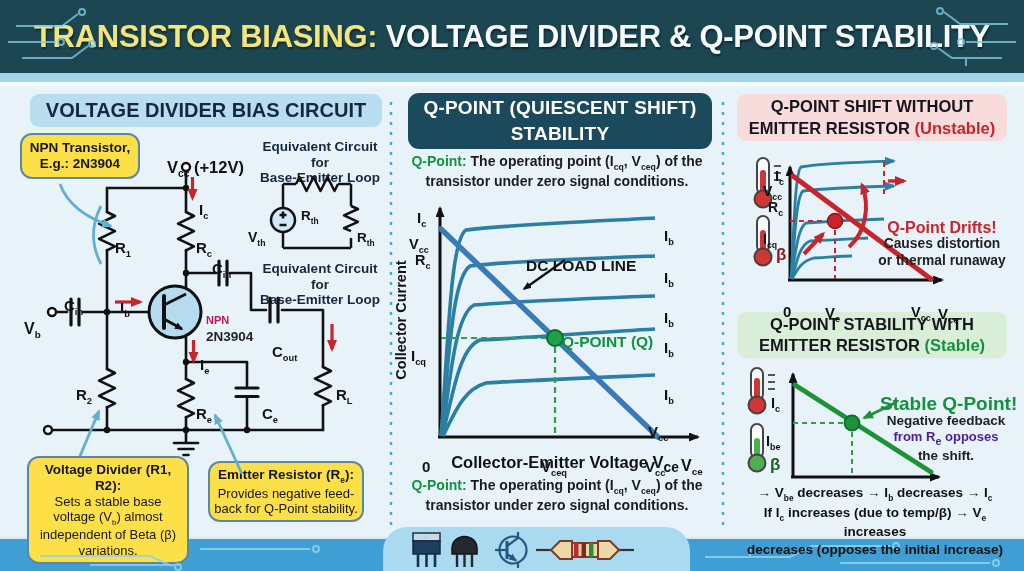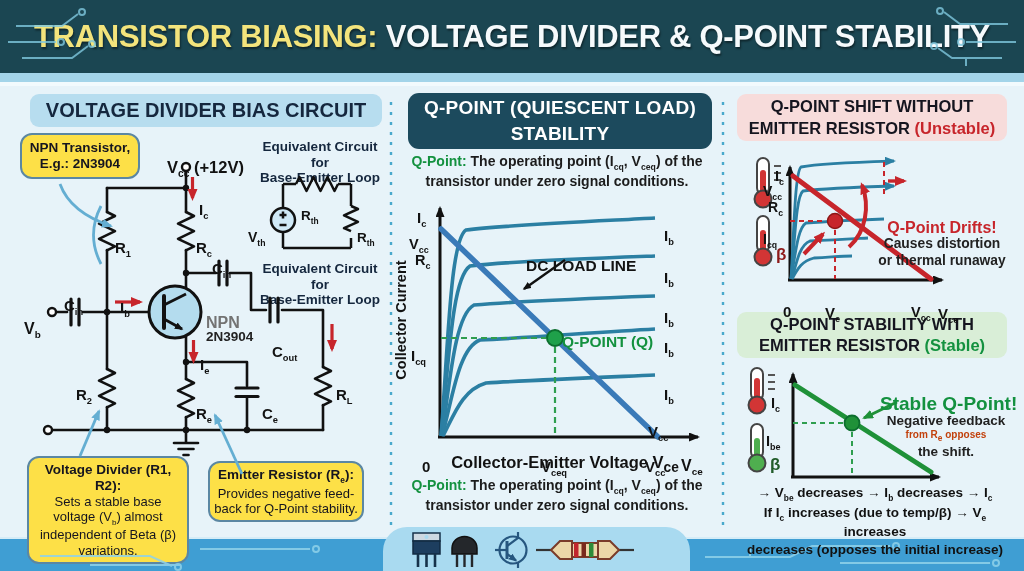--- a/index.html
+++ b/index.html
@@ -61,21 +61,21 @@
       <span class="hl">TRANSISTOR BIASING:</span><span class="hw"> VOLTAGE DIVIDER &amp; Q-POINT STABILITY</span>
     </div>
   </div>
   <div class="strip"></div>
   <div class="strip2"></div>
   <div class="footer"></div>
   <div class="iconbar"></div>
 
   <div class="titlebox box-left">VOLTAGE DIVIDER BIAS CIRCUIT</div>
   <div class="titlebox box-mid">
-    <div>Q-POINT (QUIESCENT LOAD)</div>
+    <div>Q-POINT (QUIESCENT SHIFT)</div>
     <div>STABILITY</div>
   </div>
   <div class="titlebox box-rt">
     <div>Q-POINT SHIFT WITHOUT</div>
     <div><span>EMITTER RESISTOR </span><span class="red">(Unstable)</span></div>
   </div>
   <div class="titlebox box-rb">
     <div>Q-POINT STABILITY WITH</div>
     <div><span>EMITTER RESISTOR </span><span class="grn">(Stable)</span></div>
   </div>
@@ -389,21 +389,21 @@
   </svg>
 
   <div class="L" style="left:167px;top:141px;font-size:16.5px">V<sub>cc</sub> (+12V)</div>
   <div class="L" style="left:199px;top:184px">I<sub>c</sub></div>
   <div class="L" style="left:115px;top:222px">R<sub>1</sub></div>
   <div class="L" style="left:196px;top:222px">R<sub>c</sub></div>
   <div class="L" style="left:212px;top:243px">C<sub>in</sub></div>
   <div class="L" style="left:64px;top:280px">C<sub>in</sub></div>
   <div class="L" style="left:24px;top:303px;font-size:16px">V<sub>b</sub></div>
   <div class="L" style="left:120px;top:282px">I<sub>b</sub></div>
-  <div class="L sml" style="left:206px;top:297px;font-size:16px;font-weight:600;color:#737373">NPN</div>
+  <div class="L sml" style="left:206px;top:297px;font-size:11px;font-weight:600;color:#be185d">NPN</div>
   <div class="L sml" style="left:206px;top:312px;font-size:13.5px;font-weight:600;color:#222">2N3904</div>
   <div class="L" style="left:200px;top:339px">I<sub>e</sub></div>
   <div class="L" style="left:76px;top:369px">R<sub>2</sub></div>
   <div class="L" style="left:196px;top:388px">R<sub>e</sub></div>
   <div class="L" style="left:262px;top:388px">C<sub>e</sub></div>
   <div class="L" style="left:272px;top:326px">C<sub>out</sub></div>
   <div class="L" style="left:336px;top:369px">R<sub>L</sub></div>
   <div class="L" style="left:248px;top:212px;font-size:14px">V<sub>th</sub></div>
   <div class="L" style="left:301px;top:191px;font-size:13.5px">R<sub>th</sub></div>
   <div class="L" style="left:357px;top:213px;font-size:13.5px">R<sub>th</sub></div>
@@ -447,21 +447,21 @@
   <div class="L" style="left:825px;top:287px;font-size:15px">V<sub>e</sub></div>
   <div class="L" style="left:911px;top:287px;font-size:14.5px">V<sub>cc</sub></div>
   <div class="L" style="left:938px;top:288px;font-size:15px">V<sub>ce</sub></div>
 
   <div class="L" style="left:771px;top:378px;font-size:14.5px">I<sub>c</sub></div>
   <div class="L" style="left:766px;top:416px;font-size:14.5px">I<sub>be</sub></div>
   <div class="L" style="left:770px;top:438px;font-size:17px;color:#215c2a">β</div>
   <div class="blk" style="left:880px;top:376px;width:132px">
     <div class="L grn" style="position:static;font-size:19px">Stable Q-Point!</div>
     <div style="font-size:13.5px;font-weight:600;color:#222">Negative feedback</div>
-    <div style="font-size:10px;font-weight:600;color:#c2410c">from R<sub>e</sub> opposes</div>
+    <div style="font-size:13px;font-weight:600;color:#4c1d95">from R<sub>e</sub> opposes</div>
     <div style="font-size:13.5px;font-weight:600;color:#222">the shift.</div>
   </div>
   <div class="foot3">
     <div>→ V<sub>be</sub> decreases → I<sub>b</sub> decreases → I<sub>c</sub></div>
     <div>If I<sub>c</sub> increases (due to temp/β) → V<sub>e</sub> increases</div>
     <div>decreases (opposes the initial increase)</div>
   </div>
 
 </div>
 

